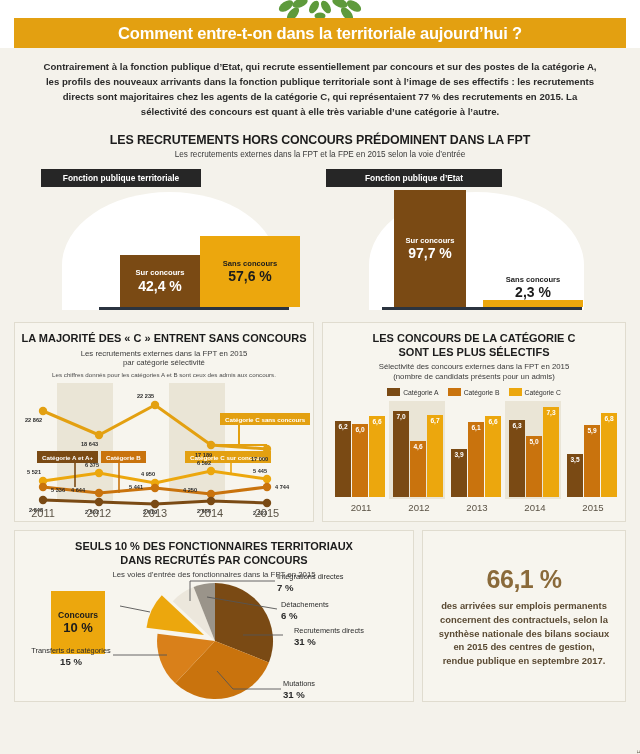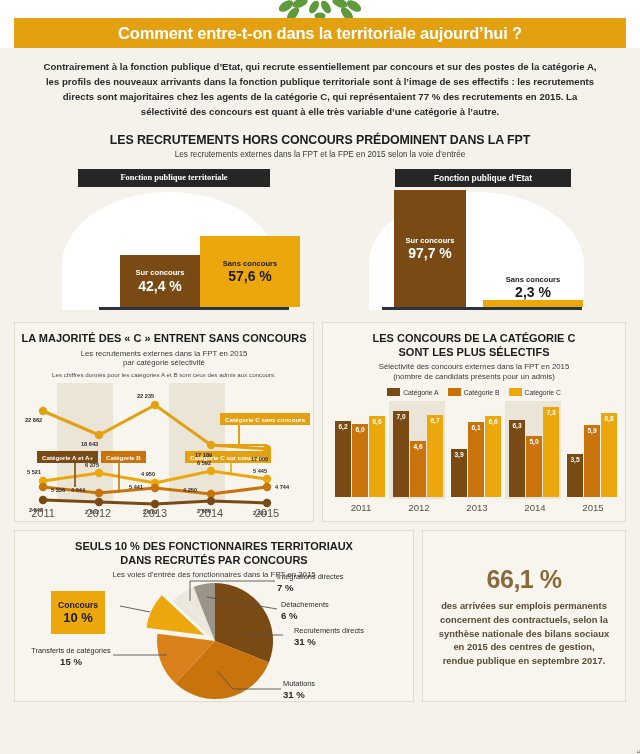--- a/index.html
+++ b/index.html
@@ -88,21 +88,21 @@
     position: relative; z-index: 4;
   }
   .pill {
     background: #262626;
     color: #ffffff;
     font-size: 8.4px;
     font-weight: bold;
     padding: 4px 0;
     text-align: center;
   }
-  .pill.left  { width: 192px; margin-left: 64px; font-family: Liberation Serif, serif; }
+  .pill.left  { width: 160px; margin-left: 27px; }
   .pill.right { width: 176px; margin-left: 125px; }
 
   .dual-charts {
     position: relative;
     height: 125px;
     margin-top: 2px;
   }
   .arch {
     position: absolute;
     background: #ffffff;
@@ -229,21 +229,21 @@
   .panel.pie  { width: 400px; }
   .panel.stat { width: 204px; display: flex; flex-direction: column; align-items: center; justify-content: center; padding: 0 14px; }
   .pie-title { text-align:center; font-size: 11px; font-weight: bold; padding-top: 9px; line-height: 1.2; color:#1c1c1c;}
   .pie-sub   { text-align:center; font-size: 7.8px; color:#3a3a3a; margin-top: 3px; }
   .pie-area  { position: absolute; left: 0; top: 48px; width: 400px; height: 124px; }
   .callout { position: absolute; font-size: 7.4px; color: #2b2b2b; line-height: 1.15; white-space: nowrap; }
   .callout b { font-size: 9.6px; }
   .concours-box {
     position: absolute;
     background: #eca70d; color: #1c1c1c;
-    padding: 9px 7px; text-align: center;
+    padding: 19px 7px; text-align: center;
     font-weight: bold;
   }
   .concours-box .t { font-size: 8.6px; }
   .concours-box .v { font-size: 13px; }
 
   .stat-big { font-size: 25px; font-weight: bold; color: #8a6a3a; letter-spacing: -0.5px; }
   .stat-txt { font-size: 9.4px; font-weight: bold; color: #5a4a33; text-align: center; line-height: 1.45; margin-top: 5px; }
 
   .source {
     position: absolute;

